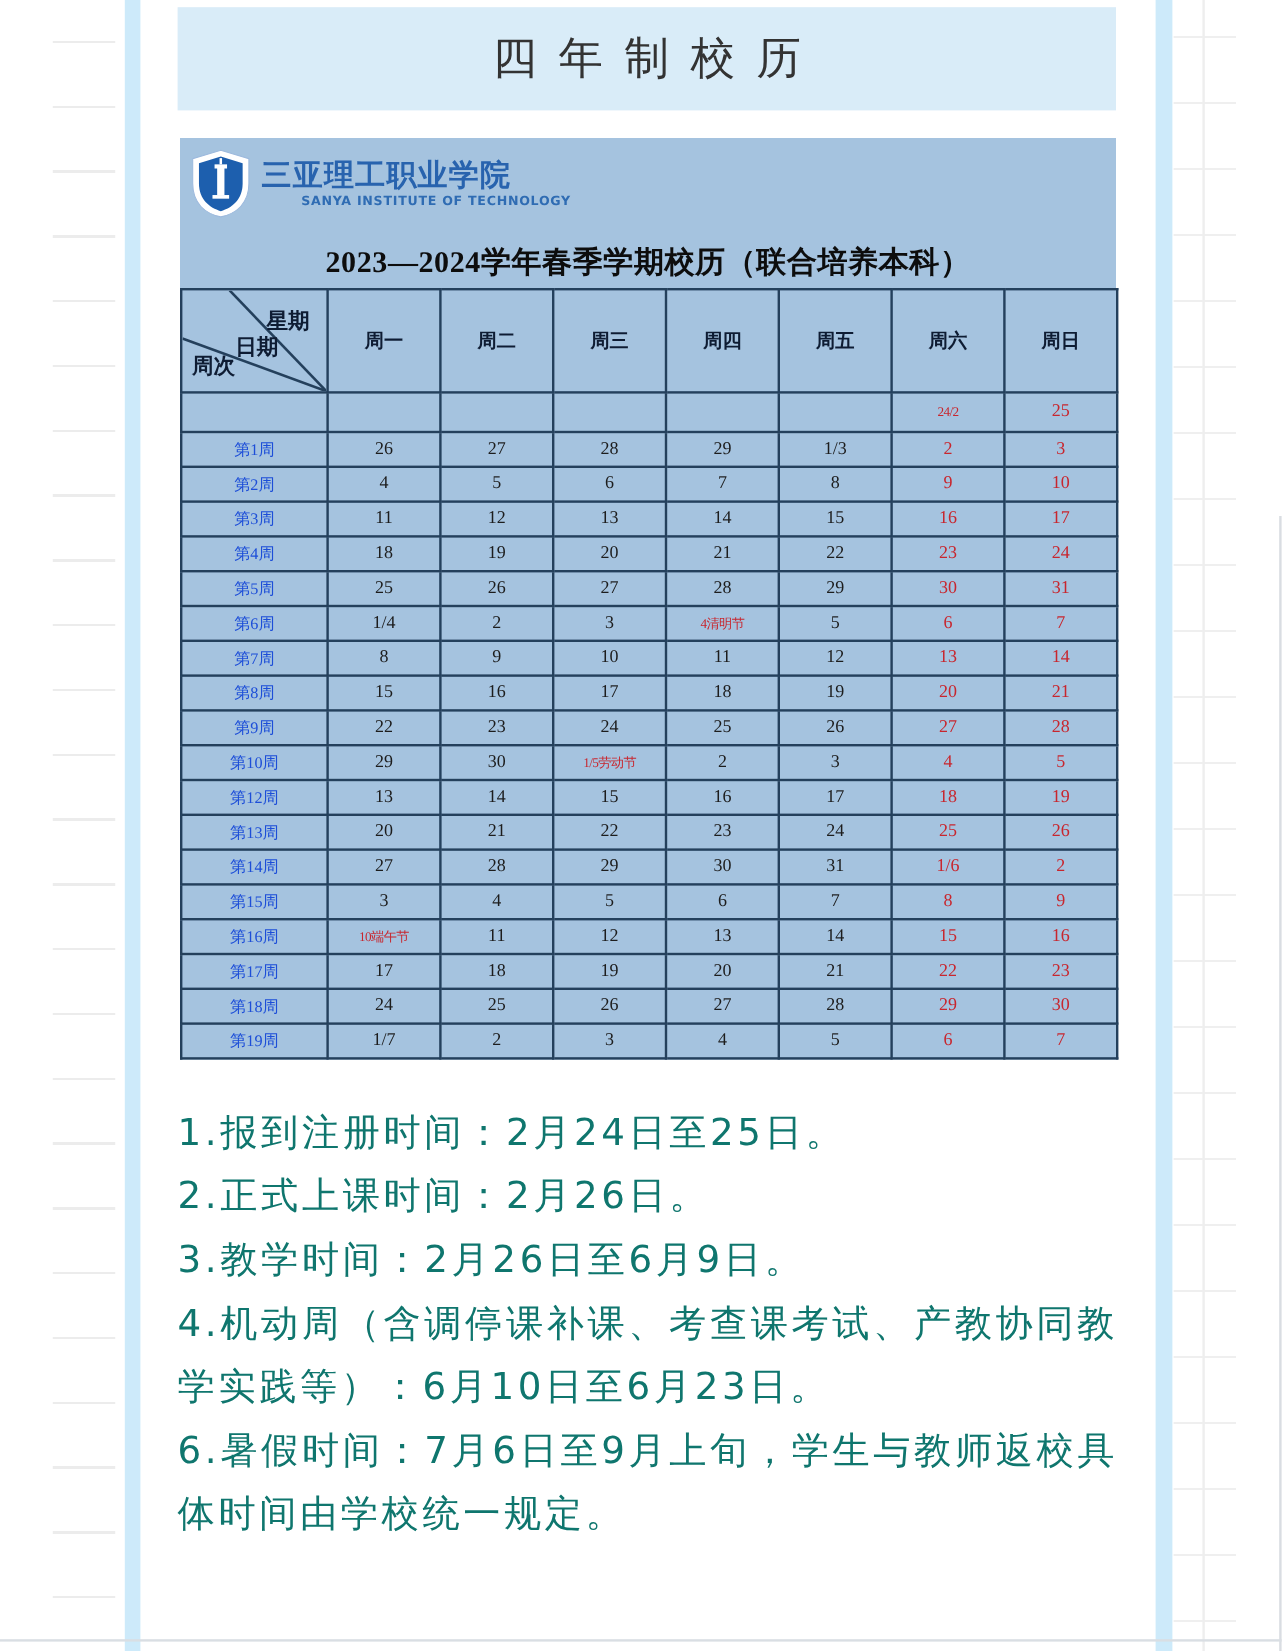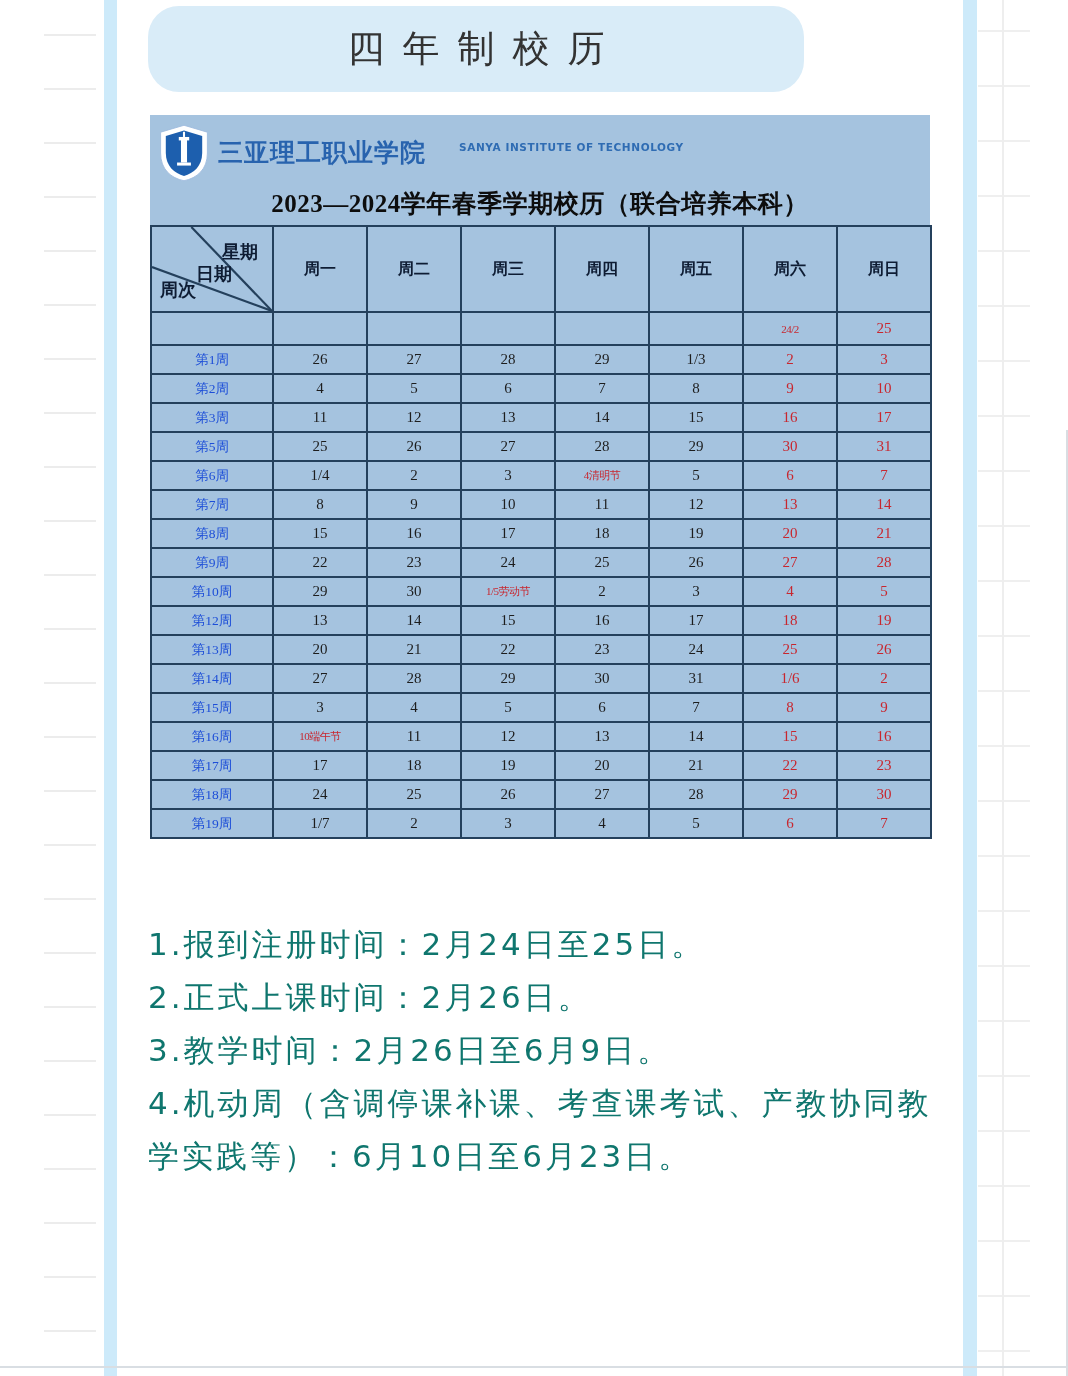--- a/index.html
+++ b/index.html
@@ -14,33 +14,33 @@
   .ruled-right{position:absolute;left:978px;top:30px;width:52px;height:1330px;
     background:repeating-linear-gradient(to bottom,#efefef 0 2px,transparent 2px 55px);}
   .stripe{position:absolute;top:0;height:1376px;background:#cdeafa;}
   .stripe.left{left:104px;width:13px;}
   .stripe.right{left:963px;width:14px;}
   .vline-right{position:absolute;left:1002px;top:0;width:2px;height:1376px;background:#eeeeee;}
   .edge-right{position:absolute;right:0;top:430px;width:2px;height:946px;background:#d9dde2;}
   .footer-line{position:absolute;left:0;top:1366px;width:1068px;height:2px;background:#d9dee3;}
 
   
-  .banner{position:absolute;left:148px;top:6px;width:656px;height:86px;
-    background:#d9ecf8;display:flex;align-items:center;justify-content:center;border-radius:31px;}
+  .banner{position:absolute;left:148px;top:6px;width:782px;height:86px;
+    background:#d9ecf8;display:flex;align-items:center;justify-content:center;}
   .banner-title{font-size:37px;color:#333333;letter-spacing:18px;text-indent:18px;font-weight:500;}
 
   
   .card{position:absolute;left:150px;top:115px;width:780px;background:#a5c3df;}
   .logo-row{display:flex;align-items:center;padding:7px 0 2px 8px;height:62px;}
   .logo{width:52px;height:58px;flex:0 0 auto;margin-right:8px;}
-  .school-text{display:flex;flex-direction:row;justify-content:center;}
+  .school-text{display:flex;flex-direction:column;justify-content:center;}
   .school-cn{font-size:25px;font-weight:bold;color:#2863ae;letter-spacing:1px;line-height:1.1;}
   .school-en{font-size:10.5px;font-weight:bold;color:#2f6cb3;letter-spacing:.6px;margin-top:2px;margin-left:33px;}
   .card-title{text-align:center;font-family:"Liberation Serif","DejaVu Serif",serif;
-    font-weight:bold;font-size:25px;color:#0d0d0d;margin:1px 0 5px 0;letter-spacing:.5px;}
+    font-weight:bold;font-size:25px;color:#0d0d0d;margin:16px 0 5px 0;letter-spacing:.5px;}
 
   table.cal{width:780px;border-collapse:collapse;table-layout:fixed;}
   table.cal th,table.cal td{border:2px solid #24405c;padding:0;text-align:center;vertical-align:middle;overflow:hidden;}
   th.corner{position:relative;height:84px;}
   .corner svg{position:absolute;left:0;top:0;width:100%;height:100%;}
   .corner span{position:absolute;font-size:18px;font-weight:bold;color:#0e1c33;}
   .c-top{right:14px;top:13px;}
   .c-mid{left:44px;top:35px;}
   .c-bot{left:8px;bottom:9px;}
   th.day-th{font-size:16px;font-weight:bold;color:#0e1c33;}
@@ -147,20 +147,30 @@
           <td class="wk">第3周</td>
           <td class="num">11</td>
           <td class="num">12</td>
           <td class="num">13</td>
           <td class="num">14</td>
           <td class="num">15</td>
           <td class="num red">16</td>
           <td class="num red">17</td>
         </tr>
         <tr>
+          <td class="wk">第4周</td>
+          <td class="num">18</td>
+          <td class="num">19</td>
+          <td class="num">20</td>
+          <td class="num">21</td>
+          <td class="num">22</td>
+          <td class="num red">23</td>
+          <td class="num red">24</td>
+        </tr>
+        <tr>
           <td class="wk">第5周</td>
           <td class="num">25</td>
           <td class="num">26</td>
           <td class="num">27</td>
           <td class="num">28</td>
           <td class="num">29</td>
           <td class="num red">30</td>
           <td class="num red">31</td>
         </tr>
         <tr>
@@ -295,13 +305,14 @@
         </tr>
       </tbody>
   </table>
 </div>
 
 <div class="notes" id="notes">
     <p>1.报到注册时间：2月24日至25日。</p>
     <p>2.正式上课时间：2月26日。</p>
     <p>3.教学时间：2月26日至6月9日。</p>
     <p>4.机动周（含调停课补课、考查课考试、产教协同教学实践等）：6月10日至6月23日。</p>
+    <p>6.暑假时间：7月6日至9月上旬，学生与教师返校具体时间由学校统一规定。</p>
   </div>
 
 </body></html>

